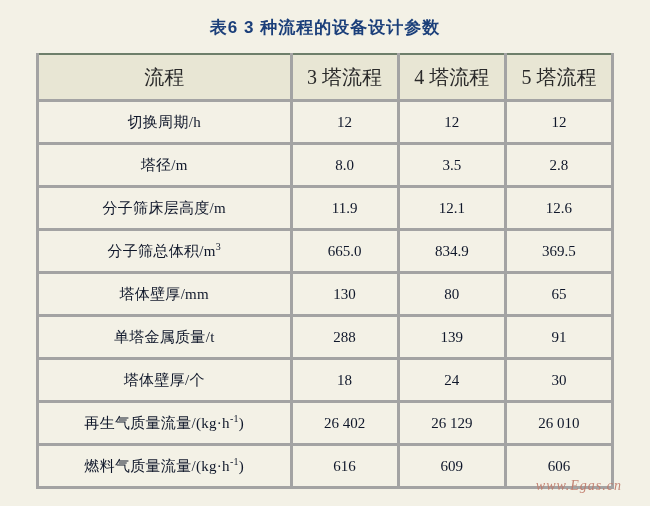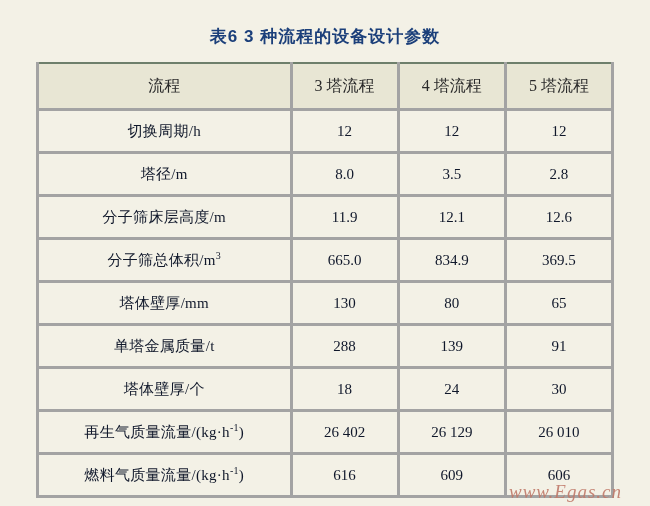--- a/index.html
+++ b/index.html
@@ -22,21 +22,20 @@
   }
   .title {
     text-align: center;
     font-family: "Liberation Sans", sans-serif;
     font-size: 17px;
     font-weight: bold;
     color: #1b3f7a;
     letter-spacing: 1px;
     padding-top: 16px;
     padding-bottom: 14px;
-    margin-top: 9px;
   }
   .table-wrap {
     margin: 0 36px;
   }
   table.data {
     width: 100%;
     border-collapse: collapse;
     table-layout: fixed;
   }
   table.data td, table.data th {
@@ -45,21 +44,21 @@
     vertical-align: middle;
     font-size: 15px;
     color: #0f172a;
     font-weight: normal;
     padding: 0;
     height: 40px;
   }
   table.data thead th {
     background: #e8e6d4;
     color: #2a2a2a;
-    font-size: 16px;
+    font-size: 20px;
     height: 44px;
   }
   table.data thead th.first-col {
     background: #e8e6d4;
   }
   .col-label {
     width: 44%;
   }
   .col-v {
     width: 18.6%;
@@ -71,21 +70,21 @@
   .sup {
     font-size: 10px;
     vertical-align: super;
   }
   .watermark {
     position: absolute;
     right: 28px;
     bottom: 12px;
     font-family: "Liberation Serif", serif;
     font-style: italic;
-    font-size: 19px;
+    font-size: 14px;
     color: #c07a6a;
     letter-spacing: 1px;
     opacity: 0.9;
   }
   .tb-top {
     border-top: 2px solid #6e7f6b !important;
   }
 </style>
 </head>
 <body>

